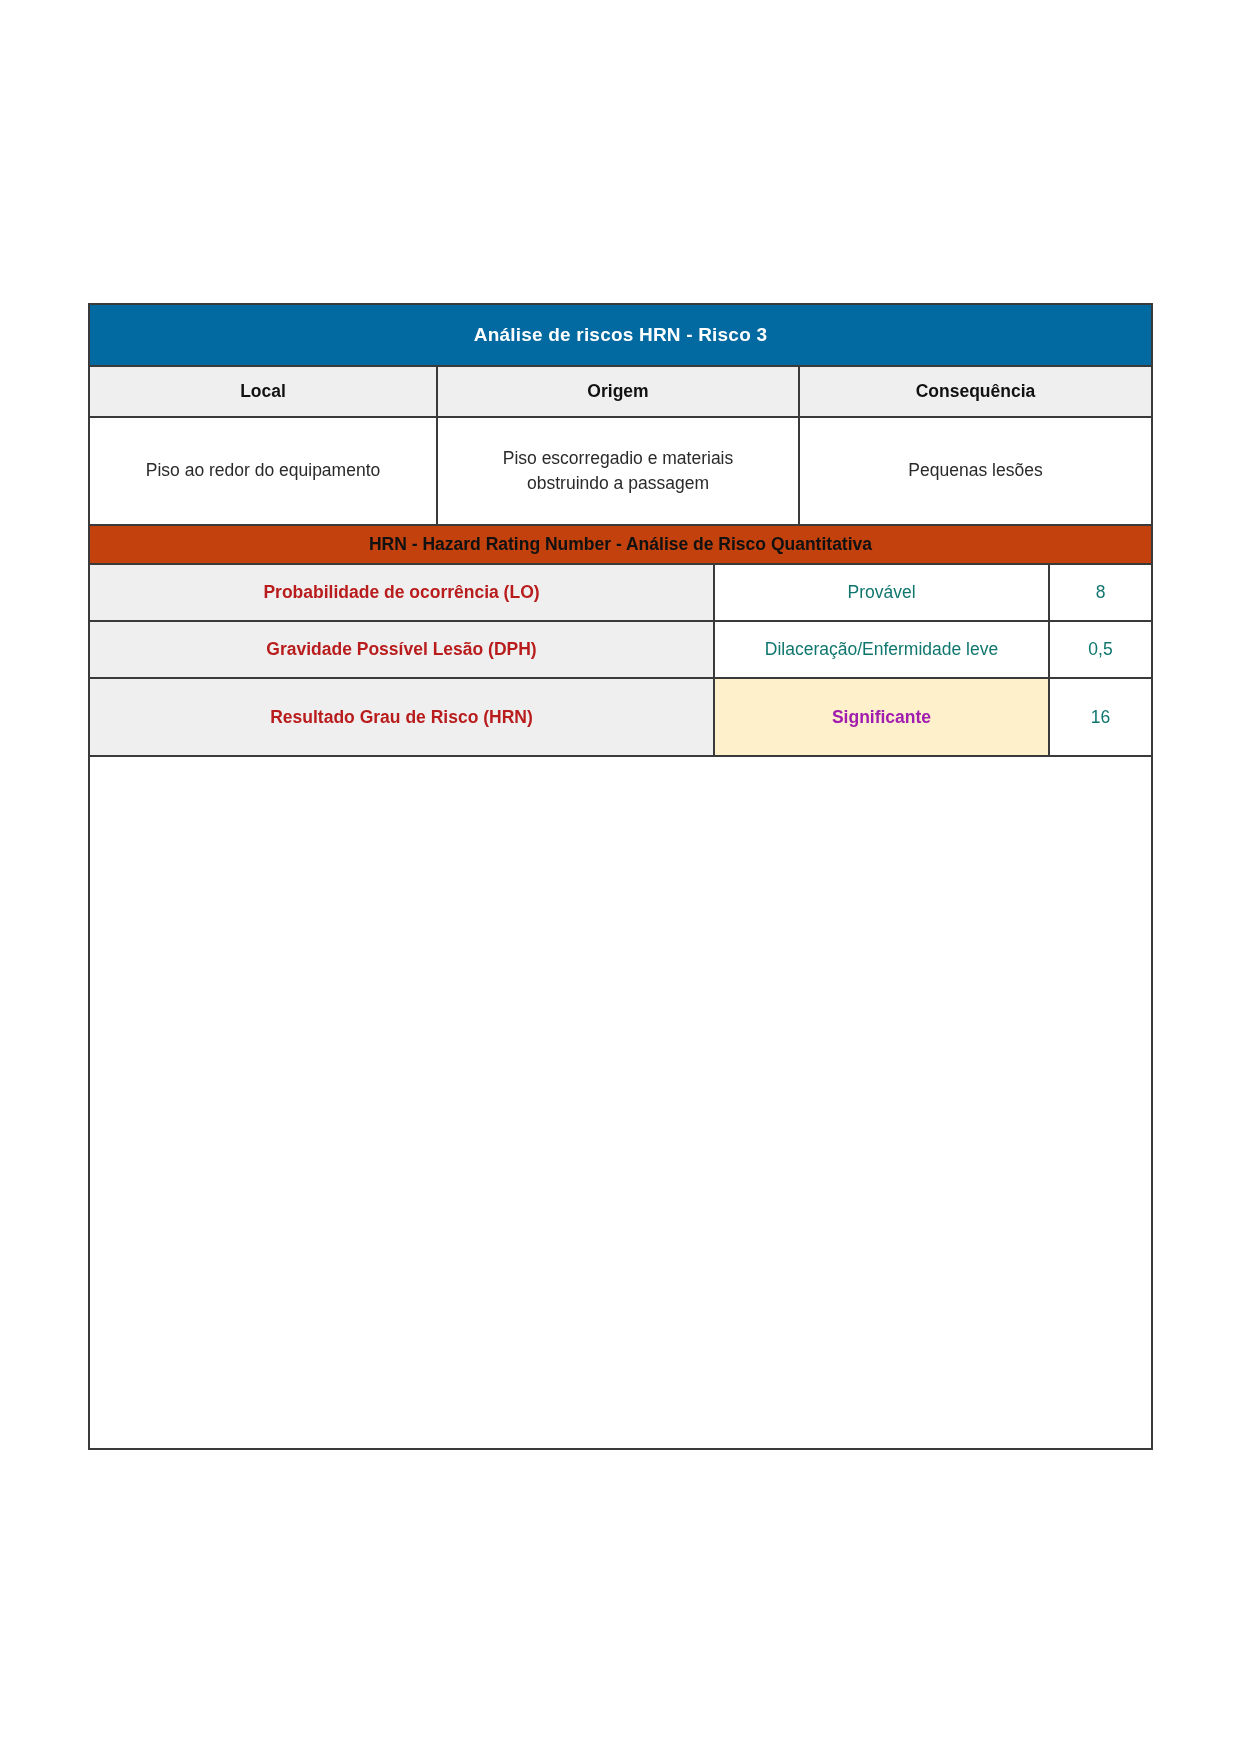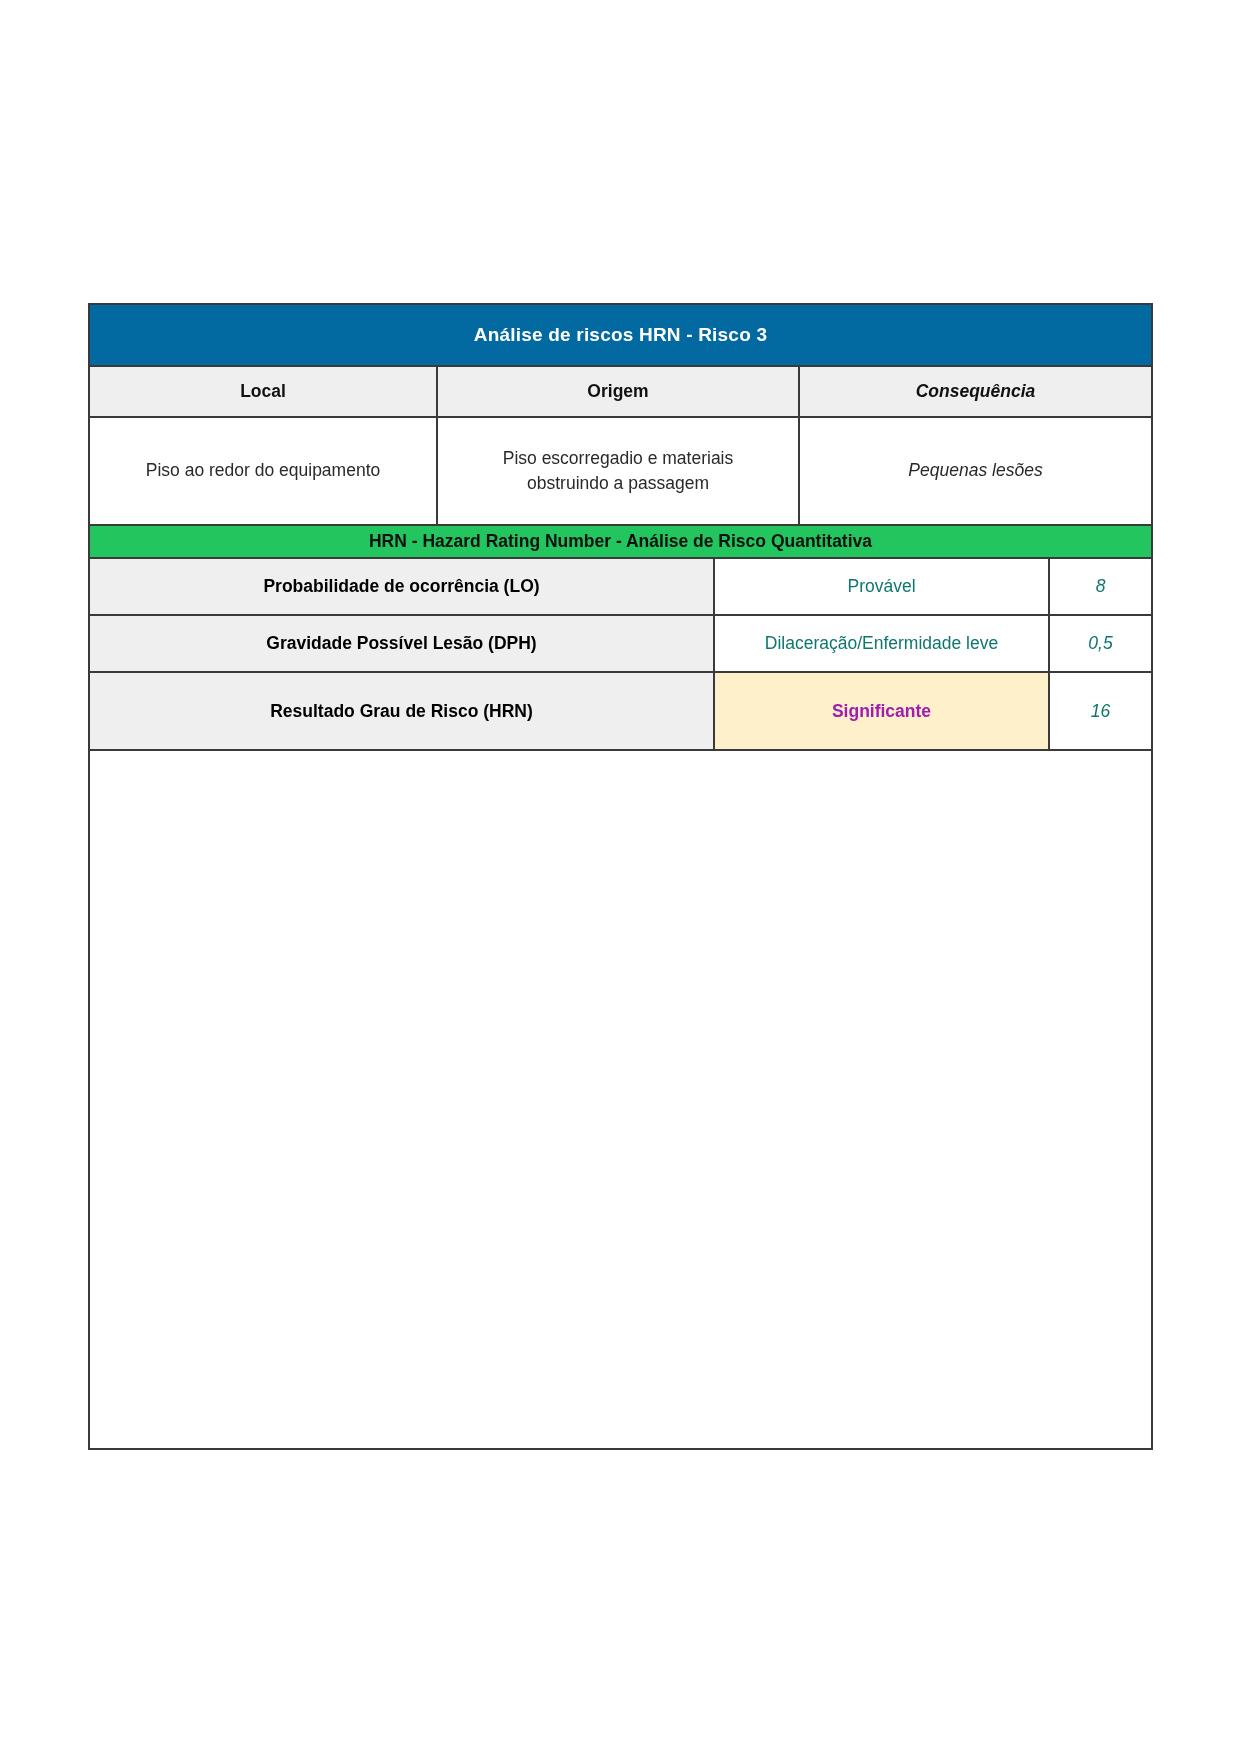--- a/index.html
+++ b/index.html
@@ -31,41 +31,41 @@
   }
   .title-band {
     height: 62px;
     background: #0369a1;
     color: #ffffff;
     font-weight: bold;
     font-size: 19px;
     letter-spacing: 0.2px;
   }
   .section-band {
-    height: 33px;
-    background: #22c55e;
+    height: 39px;
+    background: #c2410c;
     color: #111111;
     font-weight: bold;
     font-size: 17.5px;
   }
   .row {
     display: flex;
     width: 100%;
     border-bottom: 2px solid #3a3a3a;
   }
   .cell {
     display: flex;
     align-items: center;
     justify-content: center;
     text-align: center;
     border-right: 2px solid #3a3a3a;
     font-size: 17.5px;
     padding: 4px 24px;
   }
-  .cell:last-child { border-right: none; font-style: italic; }
+  .cell:last-child { border-right: none; }
 
   
   .col-local  { flex: 0 0 348px; }
   .col-origem { flex: 0 0 362px; }
   .col-conseq { flex: 1 1 auto; }
   .header-row { height: 51px; }
   .header-row .cell {
     background: #efefef;
     font-weight: bold;
     color: #111111;
@@ -74,21 +74,21 @@
   .detail-row .cell { line-height: 1.45; color: #2a2a2a; }
   .detail-row .wrap-narrow { max-width: 280px; }
 
   
   .col-label { flex: 0 0 625px; }
   .col-value { flex: 0 0 335px; }
   .col-score { flex: 1 1 auto; }
   .hrn-row .col-label {
     background: #efefef;
     font-weight: bold;
-    color: #000000;
+    color: #b91c1c;
   }
   .hrn-row .col-value, .hrn-row .col-score { color: #0f766e; }
   .row-lo, .row-fe, .row-dph, .row-np { height: 57px; }
   .row-result { height: 78px; }
   .row-result .col-value {
     background: #fdf0cb;
     font-weight: bold;
     color: #a21caf;
   }
   .empty-area {

